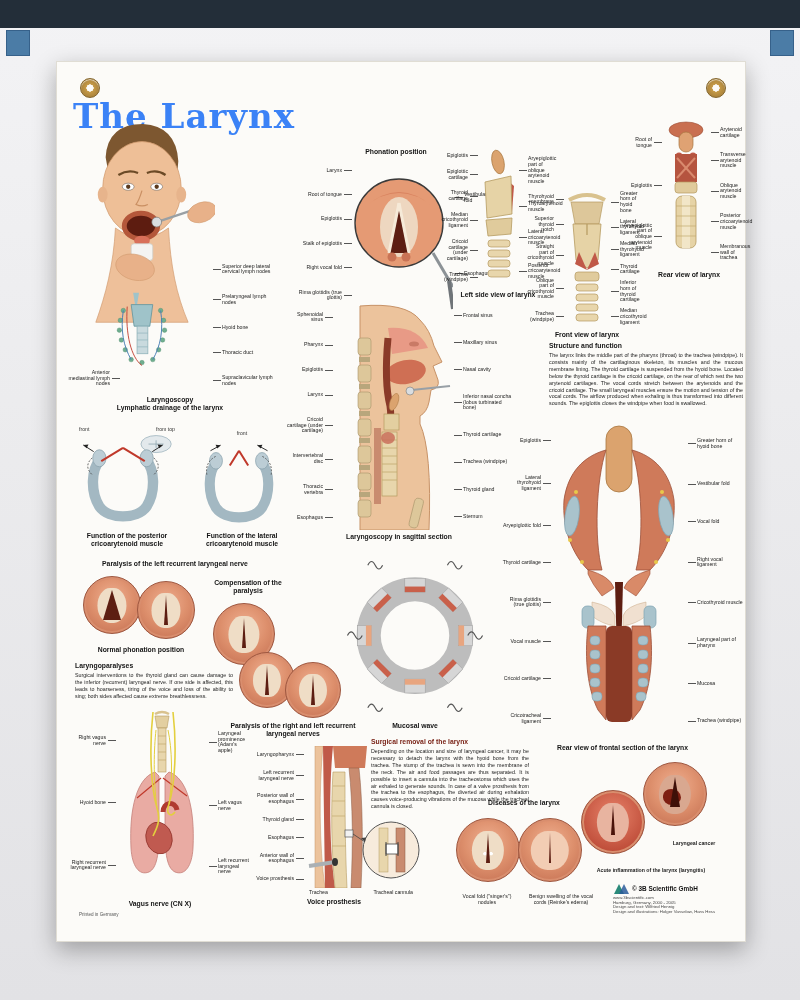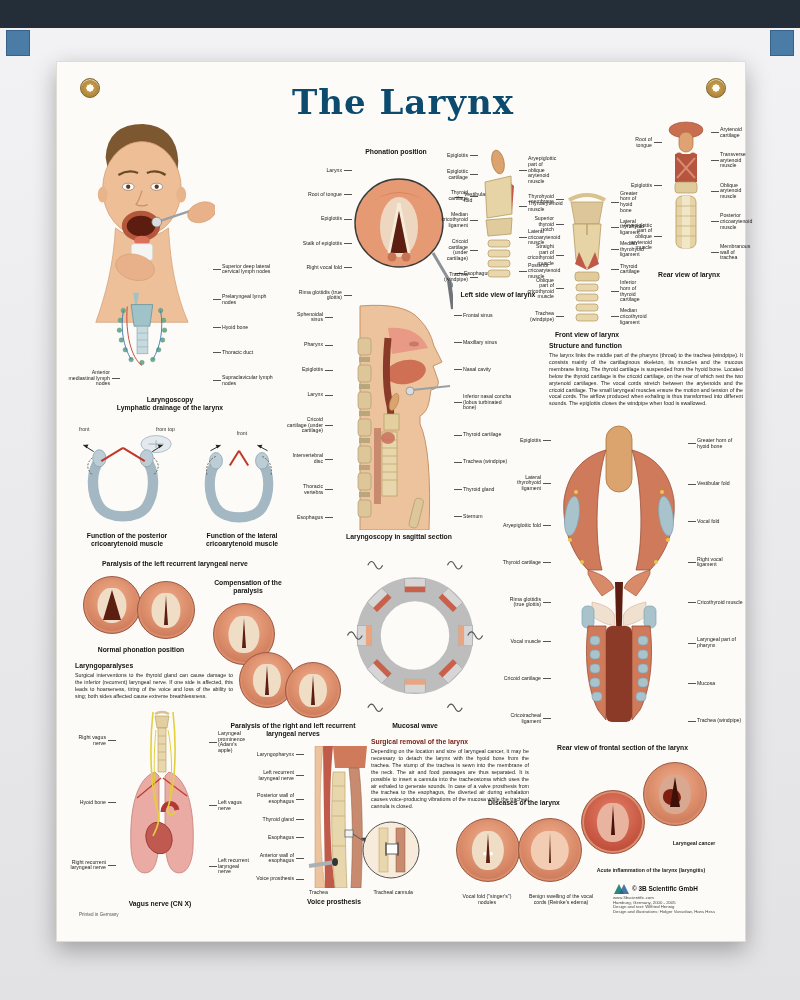--- a/index.html
+++ b/index.html
@@ -9,23 +9,23 @@
   .topbar{position:absolute;left:0;top:0;width:800px;height:28px;background:#232e39;}
   .corner-sq{position:absolute;top:30px;width:22px;height:24px;background:#4b7ca6;border:1px solid #36618a;}
   .corner-sq.left{left:6px;}
   .corner-sq.right{right:6px;}
   .poster{position:absolute;left:56px;top:61px;width:688px;height:879px;background:#fcfbf8;
           border:1px solid #e0ddd4;box-shadow:0 8px 22px rgba(0,0,0,.30);}
   .grommet{position:absolute;top:16px;width:18px;height:18px;border-radius:50%;
            background:radial-gradient(circle,#fcfbf8 0 27%,#c59a48 30%,#9a7431 100%);
            border:1px solid #83652c;box-shadow:inset 0 1px 1px rgba(255,255,255,.7);}
   .g-left{left:23px;} .g-right{right:19px;}
-  .title{position:absolute;left:0;top:18px;width:100%;margin:2px;text-align:center;
+  .title{position:absolute;left:0;top:18px;width:100%;margin:16px;text-align:left;
          font-family:"DejaVu Serif","Liberation Serif",serif;font-weight:bold;
-         font-size:34px;color:#0c4a6e;letter-spacing:1px;}
+         font-size:34px;color:#3b82f6;letter-spacing:1px;}
   .panel{position:absolute;}
   .p-head{font-size:6.8px;font-weight:bold;color:#141414;text-align:center;line-height:1.2;}
   .p-head.left{text-align:left;}
   .p-head.dark-red{color:#7a2418;}
   .p-body{font-size:5.3px;color:#222;text-align:justify;line-height:1.3;margin-top:2px;}
   .cols{display:flex;width:100%;align-items:stretch;}
   .labels{display:flex;flex-direction:column;justify-content:space-around;flex:none;}
   .label-row{display:flex;align-items:center;font-size:5.2px;line-height:1.08;color:#1c1c1c;}
   .labels.left .label-row{justify-content:flex-end;text-align:right;}
   .labels.right .label-row{flex-direction:row-reverse;justify-content:flex-end;text-align:left;}

